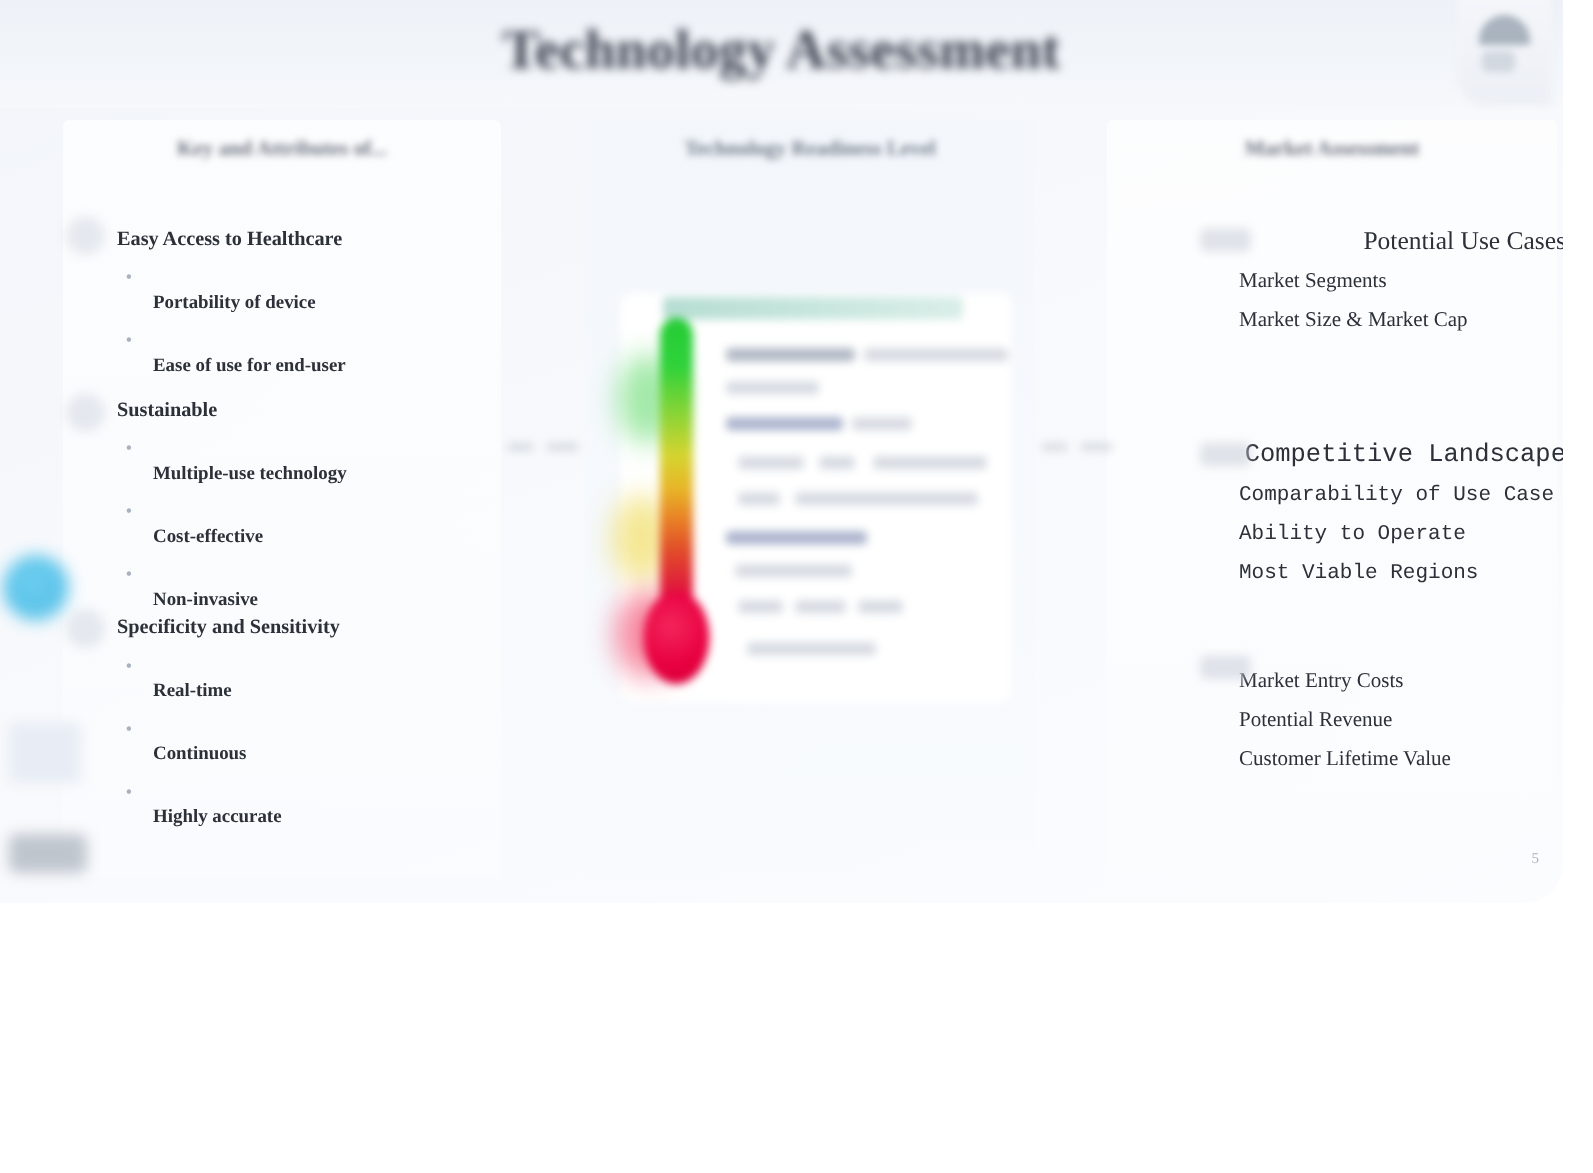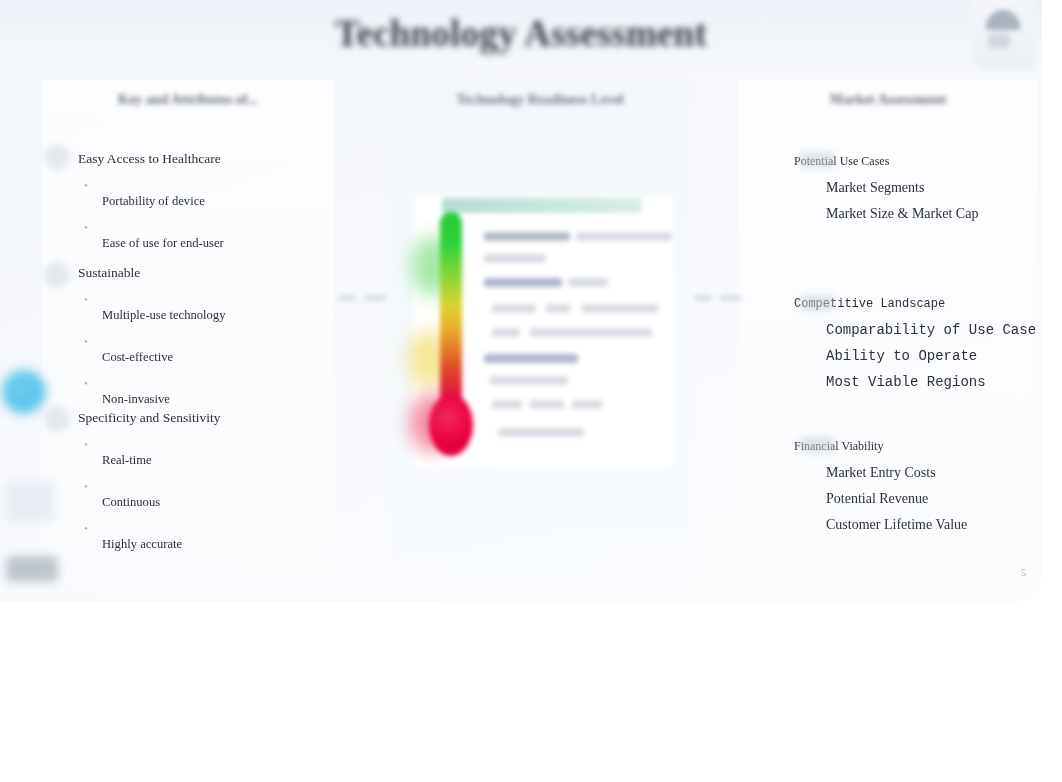--- a/index.html
+++ b/index.html
@@ -86,21 +86,21 @@
     text-align: center;
     font-size: 14px;
     font-weight: bold;
     color: #6b7280;
     filter: blur(2.6px);
     user-select: none;
   }
   #panel-center .panel-header { color: #717a88; }
 
   
-  .group { position: absolute; left: 36px; width: 260px; }
+  .group { position: absolute; left: 36px; width: 260px; font-weight: bold; }
   .group-title {
     font-size: 13.5px;
     color: #2c3038;
     line-height: 18px;
     white-space: nowrap;
   }
   .bullet-row {
     display: flex;
     align-items: flex-start;
     margin-top: 9px;
@@ -185,24 +185,25 @@
   .therm-glow {
     position: absolute;
     border-radius: 50%;
     filter: blur(9px);
     opacity: .55;
   }
 
   
   .rgroup { position: absolute; left: 56px; width: 250px; }
   .rgroup-title {
-    font-size: 12px;
+    font-size: 17px;
     color: #2c3038;
     line-height: 18px;
     white-space: nowrap;
+    text-align: right;
   }
   .rsub {
     font-size: 14px;
     color: #2c3038;
     line-height: 17px;
     margin-left: 32px;
     margin-top: 9px;
     white-space: nowrap;
   }
   .rgroup-icon {
@@ -378,21 +379,20 @@
     <div class="rgroup" style="top:215px;font-family:Liberation Mono, monospace;">
       <div class="rgroup-icon" style="top:0;"></div>
       <div class="rgroup-title">Competitive Landscape</div>
       <div class="rsub">Comparability of Use Case</div>
       <div class="rsub">Ability to Operate</div>
       <div class="rsub">Most Viable Regions</div>
     </div>
 
     <div class="rgroup" style="top:357px;">
       <div class="rgroup-icon" style="top:0;"></div>
-      <div class="rgroup-title">Financial Viability</div>
       <div class="rsub">Market Entry Costs</div>
       <div class="rsub">Potential Revenue</div>
       <div class="rsub">Customer Lifetime Value</div>
     </div>
   </div>
 
   <div class="connector" style="left:338px; width:52px;">
     <div class="seg" style="left:0;  width:18px;"></div>
     <div class="seg" style="left:26px; width:22px;"></div>
   </div>

